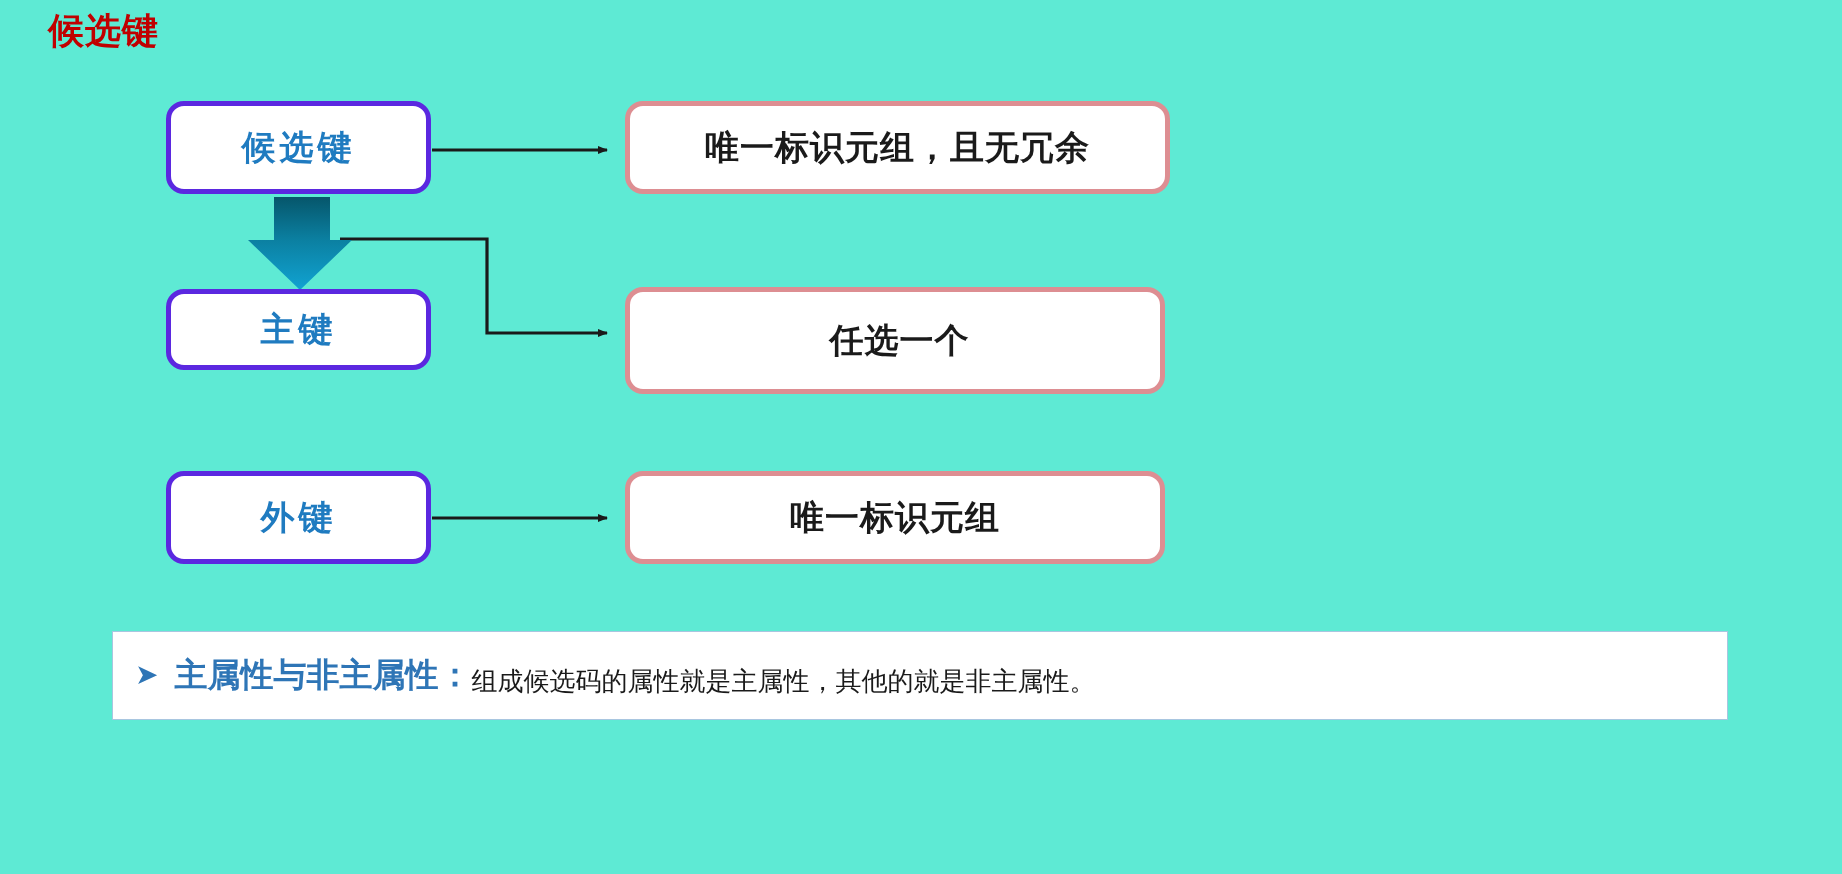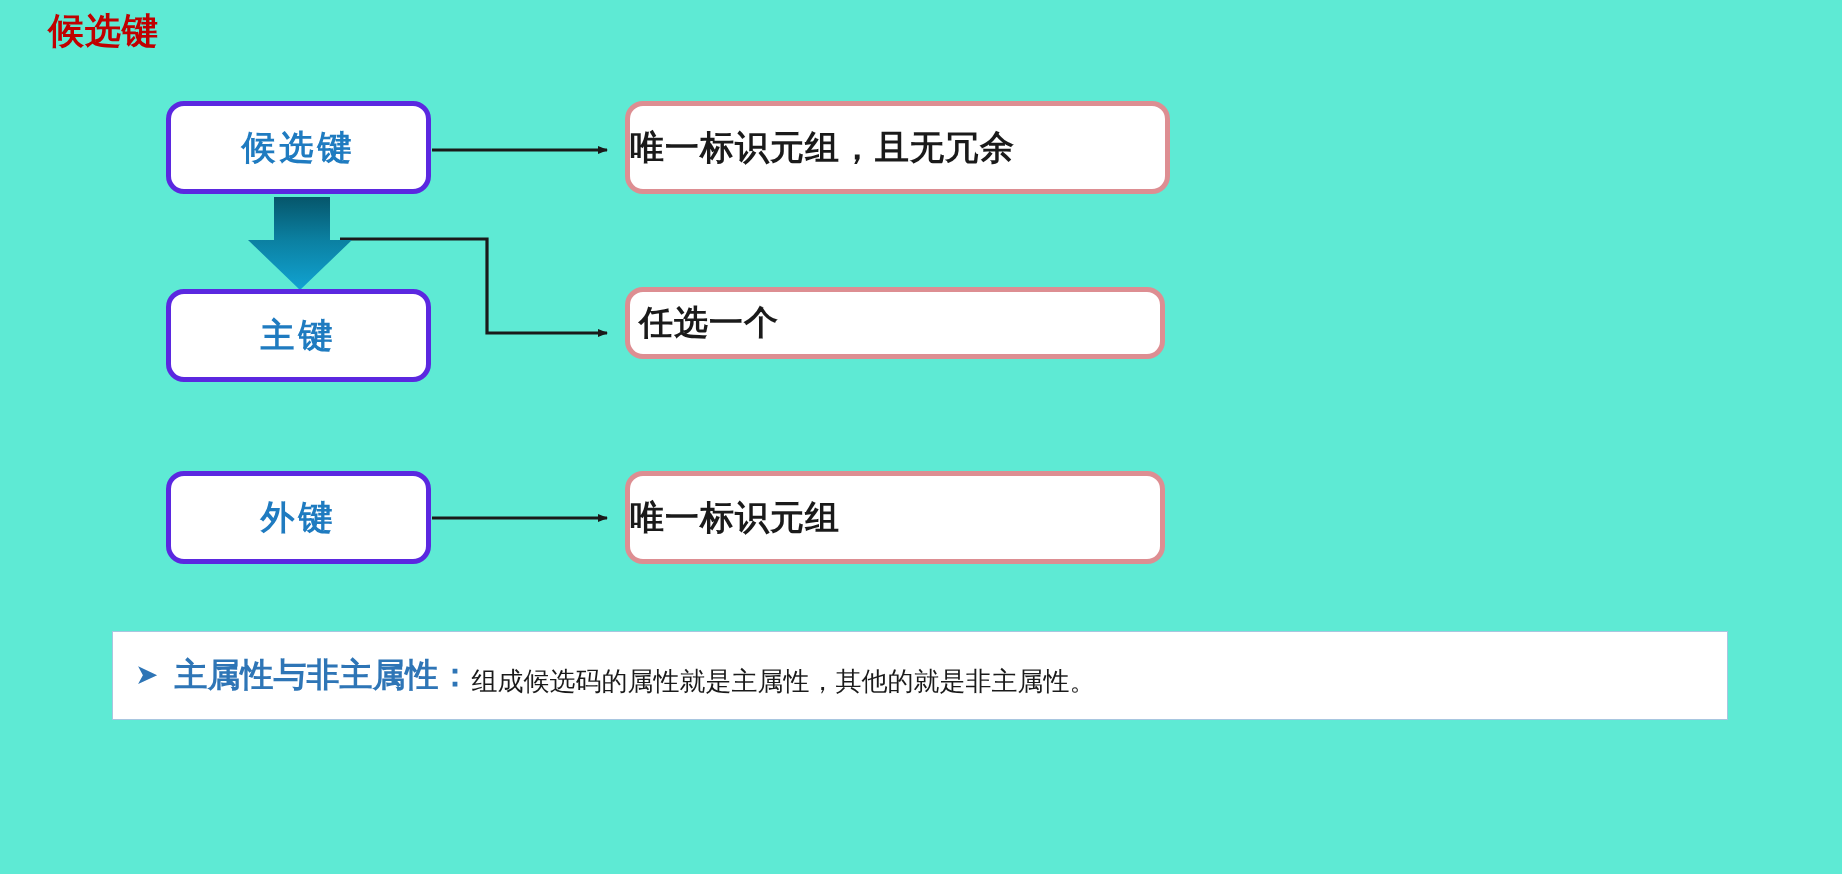--- a/index.html
+++ b/index.html
@@ -49,44 +49,44 @@
   }
   .lbox-text {
     font-size: 34px;
     font-weight: bold;
     color: #1F7BC0;
     letter-spacing: 4px;
     white-space: nowrap;
   }
 
   .lbox-1 { left: 166px; top: 101px;  width: 265px; height: 93px; }
-  .lbox-2 { left: 166px; top: 289px;  width: 265px; height: 93px; }
+  .lbox-2 { left: 166px; top: 289px;  width: 265px; height: 81px; }
   .lbox-3 { left: 166px; top: 471px;  width: 265px; height: 93px; }
 
   
   .rbox {
     position: absolute;
     box-sizing: border-box;
     border: 5px solid #DD8E92;
     border-radius: 18px;
     background: #FFFFFF;
     display: flex;
     align-items: center;
-    justify-content: flex-start;
+    justify-content: center;
   }
   .rbox-text {
     font-size: 34px;
     font-weight: bold;
     color: #1A1A1A;
     letter-spacing: 1px;
     white-space: nowrap;
   }
 
   .rbox-1 { left: 625px; top: 101px; width: 545px; height: 93px; }
-  .rbox-2 { left: 625px; top: 287px; width: 540px; height: 72px; padding-left: 9px; }
+  .rbox-2 { left: 625px; top: 287px; width: 540px; height: 107px; padding-left: 9px; }
   .rbox-3 { left: 625px; top: 471px; width: 540px; height: 93px; }
 
   
   .connectors {
     position: absolute;
     left: 0; top: 0;
     width: 1842px;
     height: 874px;
     pointer-events: none;
   }

